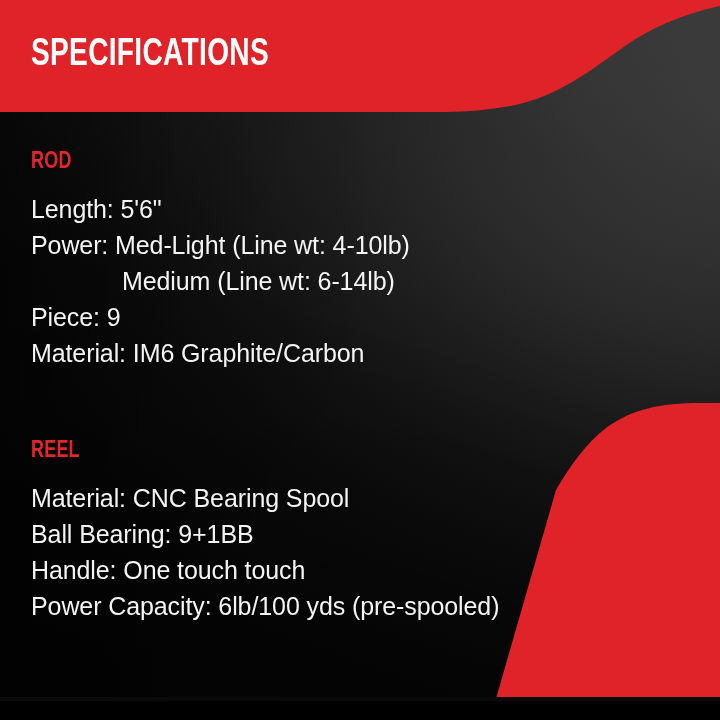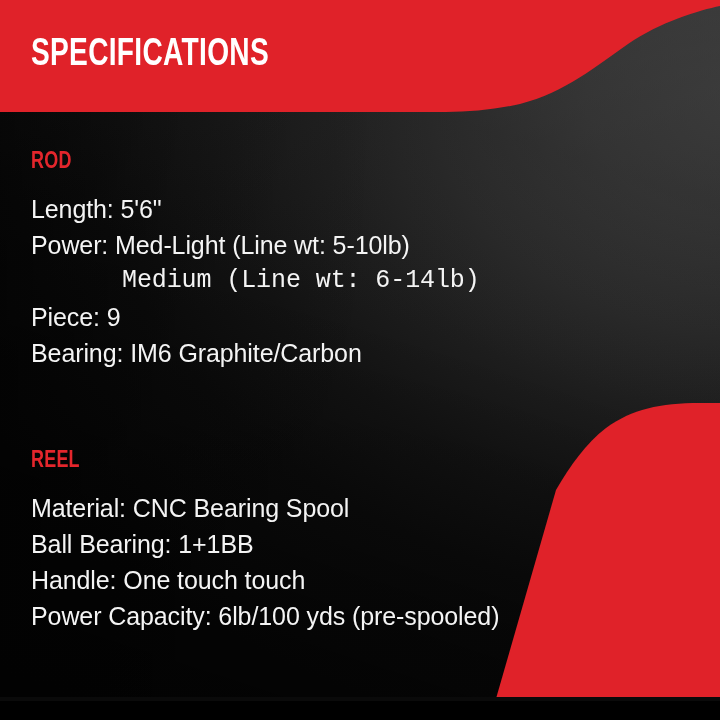--- a/index.html
+++ b/index.html
@@ -103,21 +103,21 @@
     width: 720px;
     height: 720px;
   }
 
   .section {
     position: absolute;
     left: 31px;
     width: 620px;
   }
   .section-rod  { top: 146px; }
-  .section-reel { top: 445px; }
+  .section-reel { top: 435px; }
 
   .section-heading {
     font-size: 23px;
     line-height: 28px;
     font-weight: 700;
     color: #e4262c;
     letter-spacing: 0.3px;
     transform: scaleX(0.78);
     transform-origin: left center;
     white-space: nowrap;
@@ -132,21 +132,20 @@
   .spec-item {
     font-size: 25px;
     line-height: 36px;
     font-weight: 400;
     color: #f4f4f4;
     white-space: nowrap;
     letter-spacing: -0.1px;
   }
   .spec-item.indented {
     padding-left: 91px;
-    font-family: Liberation Mono, monospace;
   }
 </style>
 </head>
 <body>
 
 <div id="canvas">
 
   <div class="bg-base"></div>
   <div class="bg-diag"></div>
   <div class="bg-vig"></div>
@@ -162,31 +161,31 @@
   </svg>
 
   <div class="bottom-edge"></div>
 
   <div class="content">
 
     <div class="section section-rod">
       <div class="section-heading">ROD</div>
       <ul class="spec-list">
         <li class="spec-item">Length: 5'6"</li>
-        <li class="spec-item">Power: Med-Light (Line wt: 5-10lb)</li>
+        <li class="spec-item">Power: Med-Light (Line wt: 4-10lb)</li>
         <li class="spec-item indented">Medium (Line wt: 6-14lb)</li>
         <li class="spec-item">Piece: 9</li>
-        <li class="spec-item">Bearing: IM6 Graphite/Carbon</li>
+        <li class="spec-item">Material: IM6 Graphite/Carbon</li>
       </ul>
     </div>
 
     <div class="section section-reel">
       <div class="section-heading">REEL</div>
       <ul class="spec-list">
         <li class="spec-item">Material: CNC Bearing Spool</li>
-        <li class="spec-item">Ball Bearing: 1+1BB</li>
+        <li class="spec-item">Ball Bearing: 9+1BB</li>
         <li class="spec-item">Handle: One touch touch</li>
         <li class="spec-item">Power Capacity: 6lb/100 yds (pre-spooled)</li>
       </ul>
     </div>
 
   </div>
 </div>
 
 </body></html>

